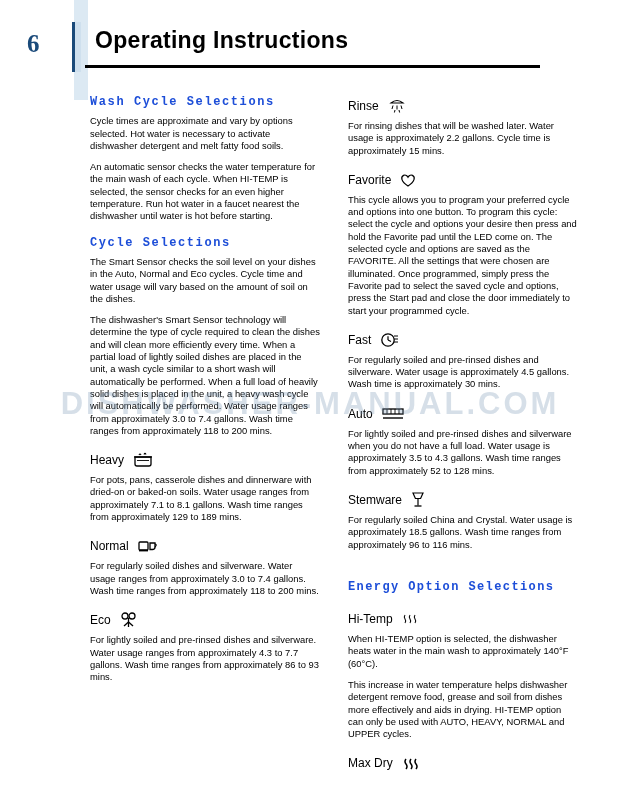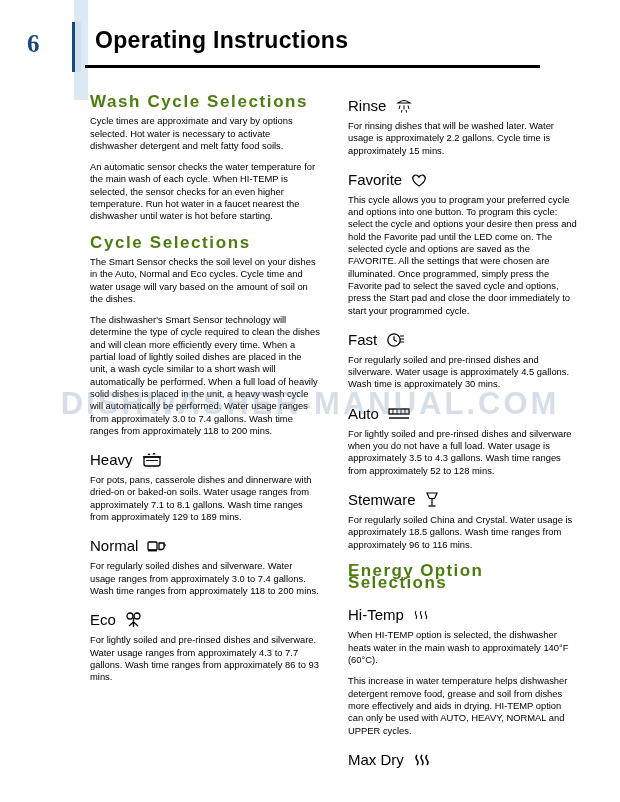--- a/index.html
+++ b/index.html
@@ -40,31 +40,31 @@
   }
   
   .col {
     position:absolute; top:96px; width:230px;
     font-size:9.4px; line-height:12.3px;
   }
   .col-left  { left:90px; }
   .col-right { left:348px; }
 
   h2.sec {
-    font-size:17px; font-weight:bold; letter-spacing:1.6px;
-    margin:0 0 7px 0; color:#4d7c0f;
+    font-size:12px; font-weight:bold; letter-spacing:1.6px;
+    margin:0 0 7px 0; color:#1d4ed8;font-family:Liberation Mono, monospace;
   }
   h2.sec.tight { letter-spacing:1.4px; }
   p { margin:0 0 9px 0; }
   .item {
     margin:13px 0 4px 0;
     display:flex; align-items:center; gap:8px;
     height:20px;
   }
-  .item .lbl { font-size:15px; }
+  .item .lbl { font-size:12px; }
   .icon { display:inline-block; line-height:0; }
   
   .watermark {
     position:absolute; left:0; top:386px; width:620px;
     text-align:center;
     font-size:31px; font-weight:bold; letter-spacing:3px;
     color:rgba(120,150,180,0.30);
     font-family:"Liberation Sans", sans-serif;
     pointer-events:none;
     white-space:nowrap;
@@ -194,21 +194,21 @@
     <span class="icon">
       <svg width="16" height="18" viewBox="0 0 16 18">
         <path d="M3 2 h10 l-2.4 5.5 h-5.2 z" fill="none" stroke="#000" stroke-width="1.2"></path>
         <line x1="8" y1="7.5" x2="8" y2="14.5" stroke="#000" stroke-width="1.2"></line>
         <line x1="4.5" y1="15" x2="11.5" y2="15" stroke="#000" stroke-width="1.3"></line>
       </svg>
     </span>
   </div>
   <p>For regularly soiled China and Crystal.  Water usage is approximately 18.5 gallons.  Wash time ranges from approximately 96 to 116 mins.</p>
 
-  <h2 class="sec tight" style="margin-top:14px">Energy Option Selections</h2>
+  <h2 class="sec tight" style="margin-top:30px">Energy Option Selections</h2>
 
   <div class="item" style="margin-top:16px">
     <span class="lbl">Hi-Temp</span>
     <span class="icon">
       <svg width="18" height="16" viewBox="0 0 18 16">
         <path d="M4 12 q1.5 -2 0 -4 q-1.5 -2 0 -4" fill="none" stroke="#000" stroke-width="1.1"></path>
         <path d="M9 12 q1.5 -2 0 -4 q-1.5 -2 0 -4" fill="none" stroke="#000" stroke-width="1.1"></path>
         <path d="M14 12 q1.5 -2 0 -4 q-1.5 -2 0 -4" fill="none" stroke="#000" stroke-width="1.1"></path>
       </svg>
     </span>

